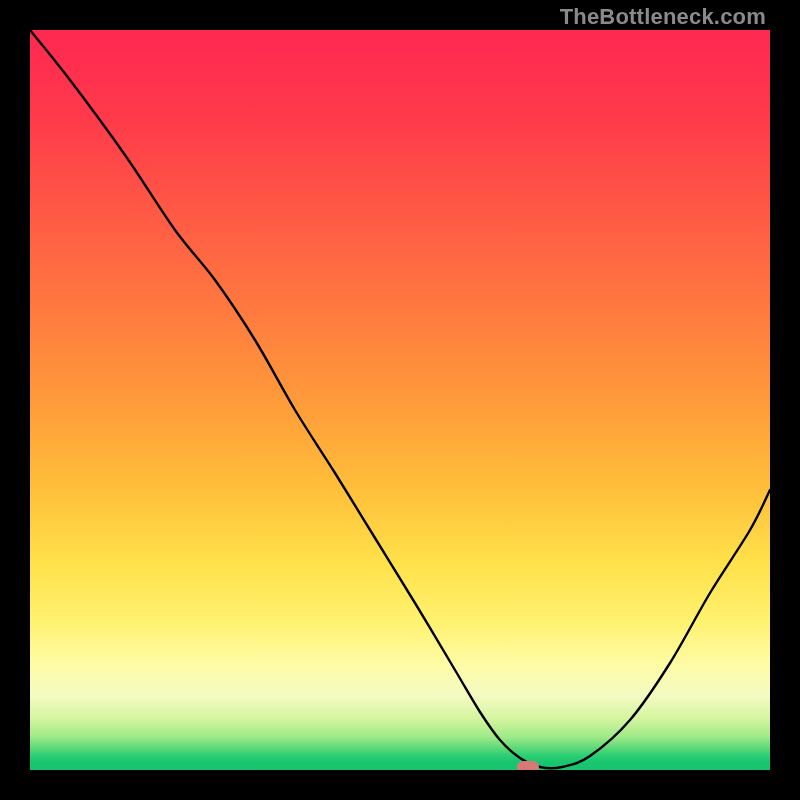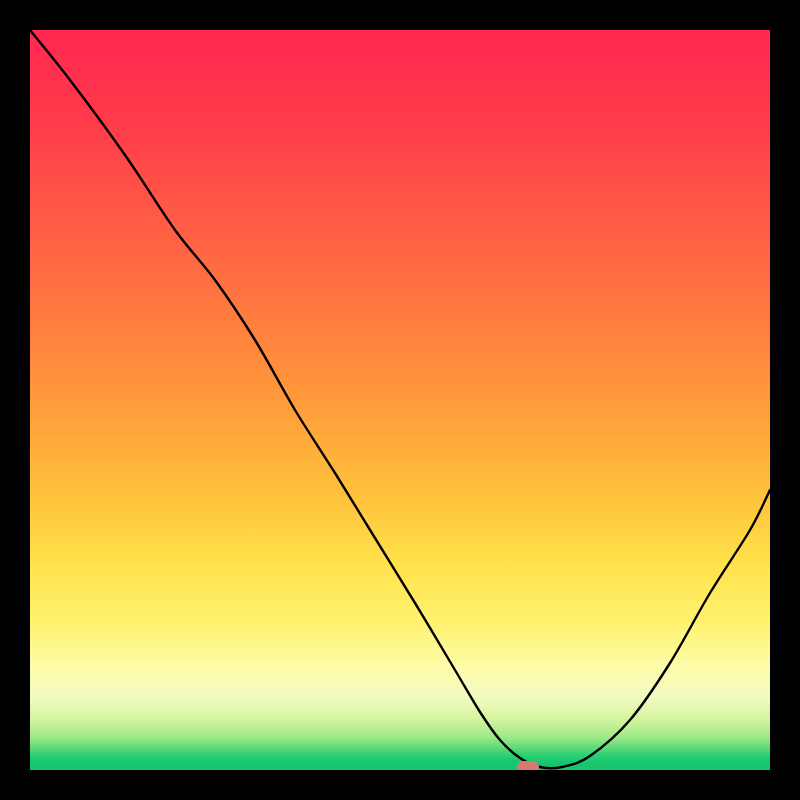--- a/index.html
+++ b/index.html
@@ -71,20 +71,21 @@
     background: #d77a74;
     transform: translate(-50%, -50%);
   }
   
 </style>
 </head>
 <body>
 
 <div class="frame">
 
+  <div class="watermark">TheBottleneck.com</div>
 
   <div class="plot">
     <div class="gradient-bg"></div>
 
     <svg class="curve-svg" viewBox="0 0 740 740" preserveAspectRatio="none">
       <path id="curve-path" fill="none" stroke="#000" stroke-width="2.4" stroke-linecap="round" stroke-linejoin="round" d="M 0 0 C 6.666666666666667 8.333333333333334, 24.166666666666664 29.166666666666668, 40 50 C 55.833333333333336 70.83333333333333, 77.5 100, 95 125 C 112.5 150, 130 179.16666666666666, 145 200 C 160 220.83333333333334, 171.66666666666666 231.66666666666666, 185 250 C 198.33333333333334 268.3333333333333, 211.66666666666666 288.3333333333333, 225 310 C 238.33333333333334 331.6666666666667, 251.66666666666666 357.8333333333333, 265 380 C 278.3333333333333 402.1666666666667, 291.6666666666667 421.6666666666667, 305 443 C 318.3333333333333 464.3333333333333, 331.6666666666667 486.3333333333333, 345 508 C 358.3333333333333 529.6666666666666, 371.6666666666667 551, 385 573 C 398.3333333333333 595, 414.1666666666667 621.8333333333334, 425 640 C 435.8333333333333 658.1666666666666, 442.5 670.3333333333334, 450 682 C 457.5 693.6666666666666, 463.3333333333333 702.3333333333334, 470 710 C 476.6666666666667 717.6666666666666, 483.3333333333333 723.5, 490 728 C 496.6666666666667 732.5, 503 735.5, 510 737 C 517 738.5, 523.6666666666666 738.8333333333334, 532 737 C 540.3333333333334 735.1666666666666, 548.6666666666666 733.8333333333334, 560 726 C 571.3333333333334 718.1666666666666, 586.6666666666666 705.5, 600 690 C 613.3333333333334 674.5, 626.6666666666666 654.1666666666666, 640 633 C 653.3333333333334 611.8333333333334, 666.6666666666666 585.1666666666666, 680 563 C 693.3333333333334 540.8333333333334, 710 517.1666666666666, 720 500 C 730 482.8333333333333, 736.6666666666666 466.6666666666667, 740 460"></path>
     </svg>
 
     <div id="marker" class="marker" style="left: 498px; top: 737px;"></div>
   </div>

